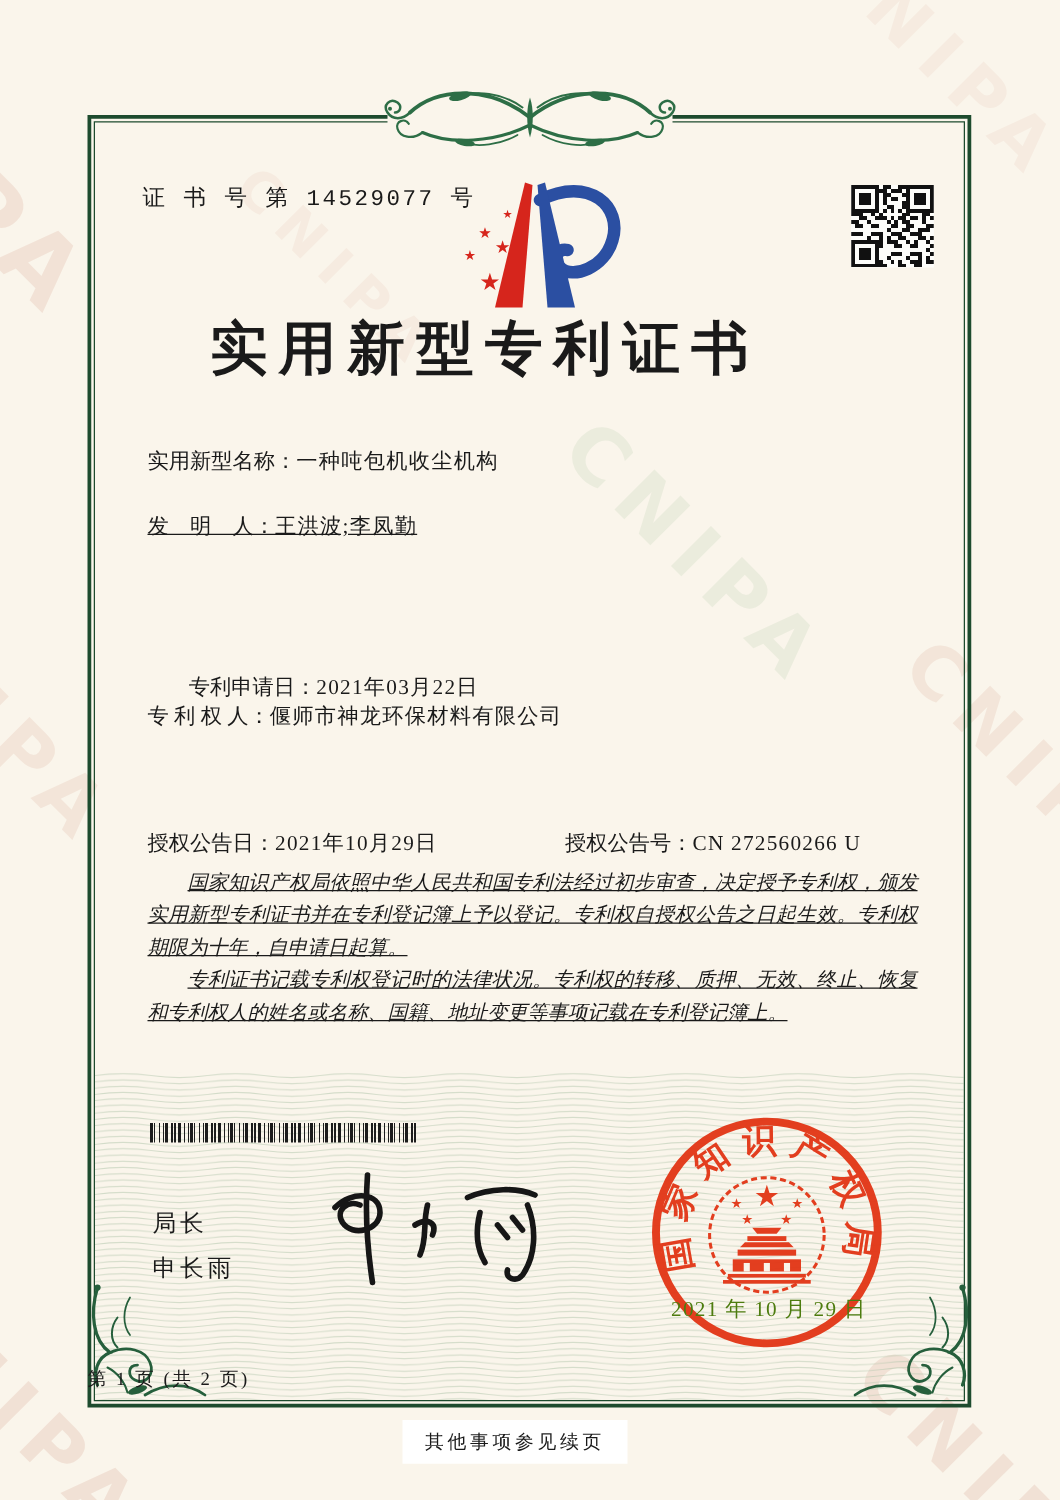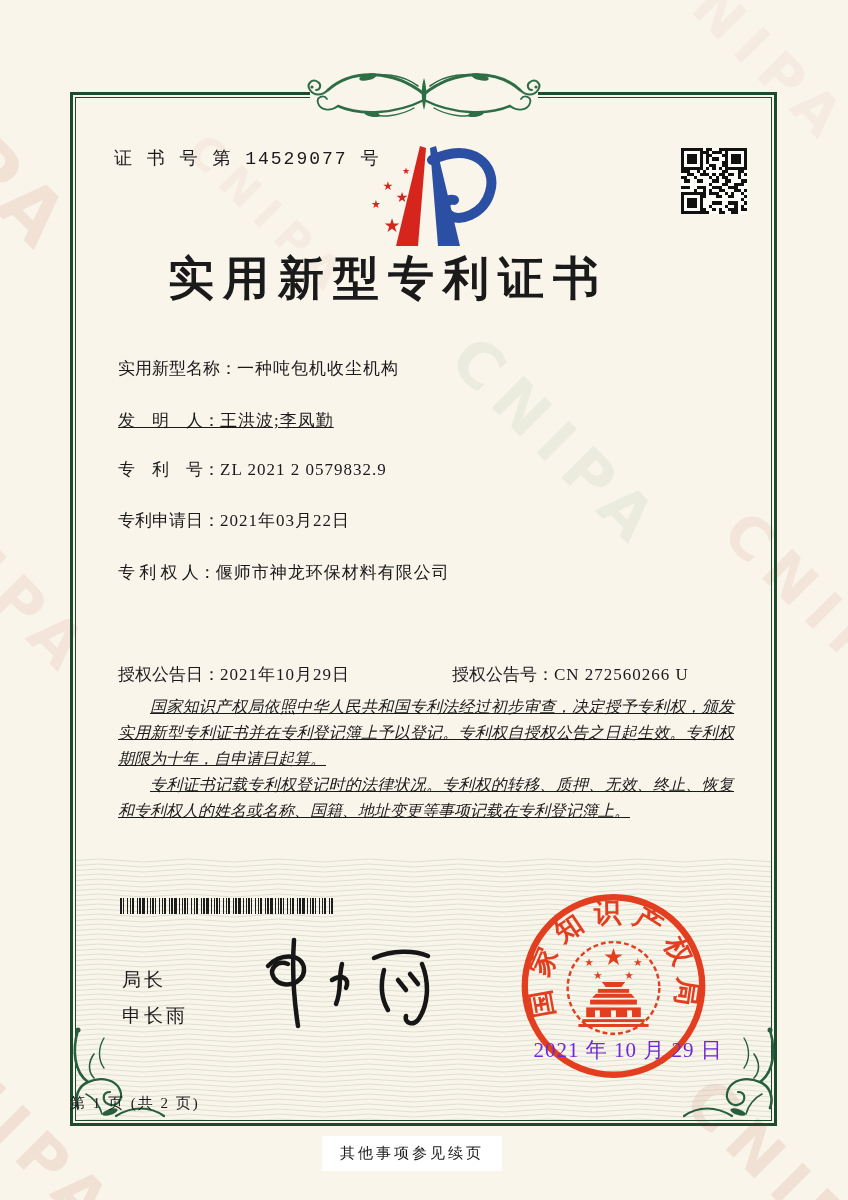--- a/index.html
+++ b/index.html
@@ -32,36 +32,36 @@
   #corner-br{left:660px;top:1024px;transform:scaleX(-1);}
 
   #cert-no{position:absolute;left:114px;top:146px;font-size:18px;letter-spacing:2px;z-index:3;font-family:Liberation Mono, monospace;}
   #logo{position:absolute;left:348px;top:140px;z-index:3;}
   #qr{position:absolute;left:681px;top:148px;z-index:3;background:#fdfdfa;}
   #title{position:absolute;left:0;top:248px;width:776px;text-align:center;font-size:46px;
          font-weight:700;letter-spacing:9px;z-index:3;}
 
   .row{position:absolute;left:118px;font-size:17px;white-space:nowrap;z-index:3;}
   .row .val{letter-spacing:1px;text-align:center;}
-  #r1{top:357px;} #r2{top:409px;text-decoration:underline;} #r3{top:458px;} #r4{top:509px;}
+  #r1{top:357px;} #r2{top:409px;text-decoration:underline;} #r3{top:458px;} #r4{top:538px;margin-left:33px;}
   #r5{top:561px;} #r6{top:609px;} #r7{top:663px;width:640px;}
   #r7 .pair2{position:absolute;left:334px;top:0;}
 
   .paras{position:absolute;left:118px;top:694px;width:616px;z-index:3;font-size:16px;
          line-height:26px;text-align:justify;font-style:italic;}
   .paras p{margin:0;text-indent:2em;text-decoration:underline;}
 
   #barcode{position:absolute;left:120px;top:898px;z-index:3;}
   #official{position:absolute;left:122px;top:962px;z-index:3;
             font-family:"Liberation Sans","DejaVu Sans",sans-serif;
             font-size:19px;letter-spacing:3px;line-height:36px;}
   #sig{position:absolute;left:238px;top:928px;z-index:3;}
   #seal{position:absolute;left:516px;top:886px;z-index:4;opacity:.95;}
-  #seal-date{position:absolute;left:532px;top:1036px;width:192px;text-align:center;
-             font-size:21px;color:#6d28d9;letter-spacing:1px;z-index:5;}
+  #seal-date{position:absolute;left:519px;top:1036px;width:192px;text-align:center;
+             font-size:17px;color:#4d7c0f;letter-spacing:1px;z-index:5;}
   #page-info{position:absolute;left:70px;top:1094px;width:707px;text-align:left;
              font-size:15px;letter-spacing:2px;z-index:3;}
   #foot-note{position:absolute;left:322px;top:1136px;background:#ffffff;padding:8px 18px;
              font-size:15px;letter-spacing:3px;z-index:3;}
 </style>
 </head>
 <body>
 
 <div class="page">
 
@@ -383,23 +383,20 @@
   </svg>
 
   <div id="title">实用新型专利证书</div>
 
   <div class="row" id="r1">
     <span class="lbl">实用新型名称：</span><span class="val">一种吨包机收尘机构</span>
   </div>
   <div class="row" id="r2">
     <span class="lbl">发　明　人：</span><span class="val">王洪波;李凤勤</span>
   </div>
-  <div class="row" id="r3">
-    <span class="lbl">专　利　号：</span><span class="val">ZL 2021 2 0579832.9</span>
-  </div>
   <div class="row" id="r4">
     <span class="lbl">专利申请日：</span><span class="val">2021年03月22日</span>
   </div>
   <div class="row" id="r5">
     <span class="lbl">专 利 权 人：</span><span class="val">偃师市神龙环保材料有限公司</span>
   </div>
   <div class="row" id="r7">
     <span>
       <span class="lbl">授权公告日：</span><span class="val">2021年10月29日</span>
     </span>

